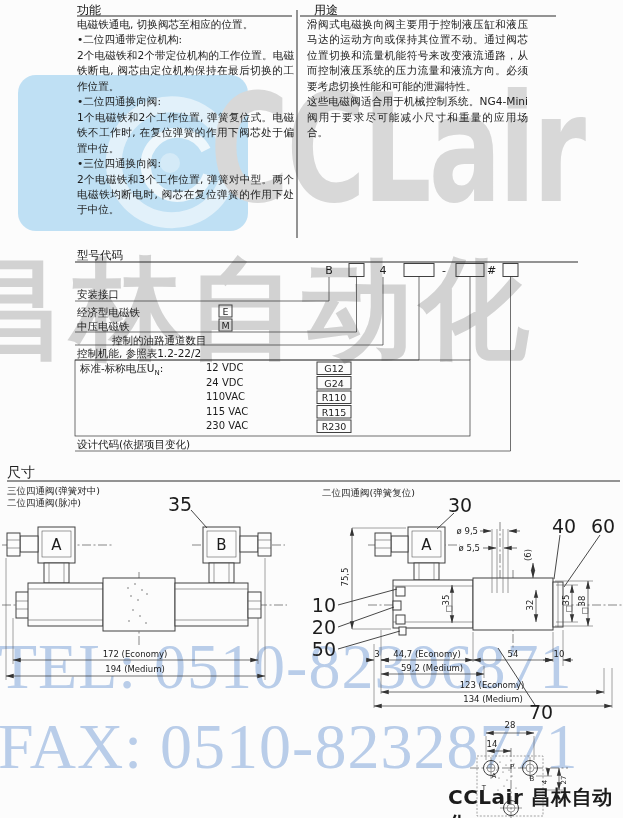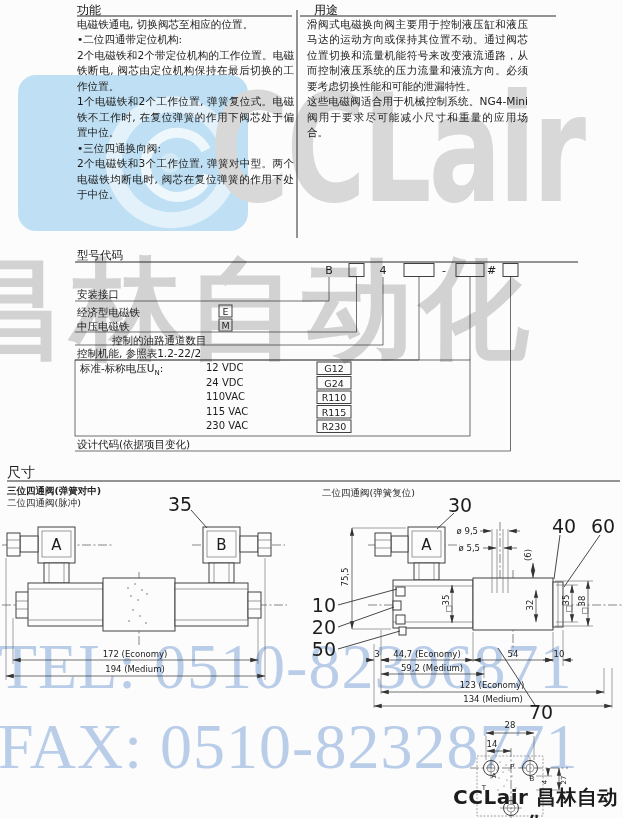--- a/index.html
+++ b/index.html
@@ -9,21 +9,21 @@
   
   .wm{position:absolute;z-index:0;white-space:nowrap;pointer-events:none;}
   .wm-logo{left:18px;top:75px;width:230px;height:156px;}
   .wm-latin{left:210px;top:62px;font-size:150px;font-weight:bold;color:#d8d8d8;
             transform:scaleX(0.72);transform-origin:left top;letter-spacing:-4px;}
   .wm-cn{left:-45px;top:236px;font-size:110px;font-weight:bold;color:#d2d2d2;letter-spacing:6px;}
   .wm-tel{left:-2px;top:630px;font-size:64px;color:#b9cde9;font-family:"Liberation Serif","DejaVu Serif",serif;letter-spacing:1px;}
   .wm-fax{left:-2px;top:710px;font-size:64px;color:#b9cde9;font-family:"Liberation Serif","DejaVu Serif",serif;letter-spacing:1px;}
   
   svg.lines{position:absolute;left:0;top:0;z-index:1;}
-  .txt{position:absolute;z-index:2;text-align:center;}
+  .txt{position:absolute;z-index:2;}
   .h1{font-size:12px;color:#111;}
   .col{top:17px;font-size:10.6px;line-height:15.45px;text-align:justify;color:#1c1c1c;}
   .col p{margin:0;}
   .mc-title{left:77px;top:248px;font-size:11.5px;}
   .mlabel{font-size:10.5px;white-space:nowrap;color:#1b1b1b;}
   .vlabel{width:62px;text-align:left;font-size:10px;white-space:nowrap;}
   sub.vn{font-size:7px;}
   .dim-title{left:7px;top:464px;font-size:14px;}
   .cap{font-size:9.5px;white-space:nowrap;}
   .footer{left:448px;top:784px;font-size:20px;font-weight:600;color:#1c1c1c;z-index:3;letter-spacing:0.5px;}
@@ -307,20 +307,21 @@
         <text class="t7" transform="translate(566,780) rotate(-90)" text-anchor="middle">27</text>
       </g>
     </g>
   </svg>
 
   <div class="txt h1 abs" style="left:77px;top:2px;">功能</div>
   <div class="txt col abs" style="left:77px;width:217px;">
     <p>电磁铁通电, 切换阀芯至相应的位置。</p>
     <p>•二位四通带定位机构:</p>
     <p>2个电磁铁和2个带定位机构的工作位置。电磁铁断电, 阀芯由定位机构保持在最后切换的工作位置。</p>
+    <p>•二位四通换向阀:</p>
     <p>1个电磁铁和2个工作位置, 弹簧复位式。电磁铁不工作时, 在复位弹簧的作用下阀芯处于偏置中位。</p>
     <p>•三位四通换向阀:</p>
     <p>2个电磁铁和3个工作位置, 弹簧对中型。两个电磁铁均断电时, 阀芯在复位弹簧的作用下处于中位。</p>
   </div>
 
   <div class="txt h1 abs" style="left:314px;top:2px;">用途</div>
   <div class="txt col abs" style="left:307px;width:221px;">
     <p>滑阀式电磁换向阀主要用于控制液压缸和液压马达的运动方向或保持其位置不动。通过阀芯位置切换和流量机能符号来改变液流通路，从而控制液压系统的压力流量和液流方向。必须要考虑切换性能和可能的泄漏特性。</p>
     <p>这些电磁阀适合用于机械控制系统。NG4-Mini阀用于要求尽可能减小尺寸和重量的应用场合。</p>
   </div>
@@ -333,18 +334,18 @@
   <div class="txt mlabel abs" style="left:77px;top:347px;">控制机能, 参照表1.2-22/2</div>
   <div class="txt mlabel abs" style="left:80px;top:362px;"><span>标准-标称电压U</span><sub class="vn">N</sub><span>:</span></div>
   <div class="txt mlabel vlabel abs" style="left:206px;top:362px;">12 VDC</div>
   <div class="txt mlabel vlabel abs" style="left:206px;top:376.5px;">24 VDC</div>
   <div class="txt mlabel vlabel abs" style="left:206px;top:391px;">110VAC</div>
   <div class="txt mlabel vlabel abs" style="left:206px;top:405.5px;">115 VAC</div>
   <div class="txt mlabel vlabel abs" style="left:206px;top:420px;">230 VAC</div>
   <div class="txt mlabel abs" style="left:77px;top:438px;">设计代码(依据项目变化)</div>
 
   <div class="txt dim-title abs">尺寸</div>
-  <div class="txt cap abs" style="left:7px;top:485px;font-weight:bold;">三位四通阀(弹簧对中)</div>
+  <div class="txt cap abs" style="left:7px;top:485px;">三位四通阀(弹簧对中)</div>
   <div class="txt cap abs" style="left:7px;top:496.5px;">二位四通阀(脉冲)</div>
   <div class="txt cap abs" style="left:322px;top:487px;">二位四通阀(弹簧复位)</div>
 
   <div class="txt footer abs">CCLair 昌林自动化</div>
 </div>
 
 </body></html>

